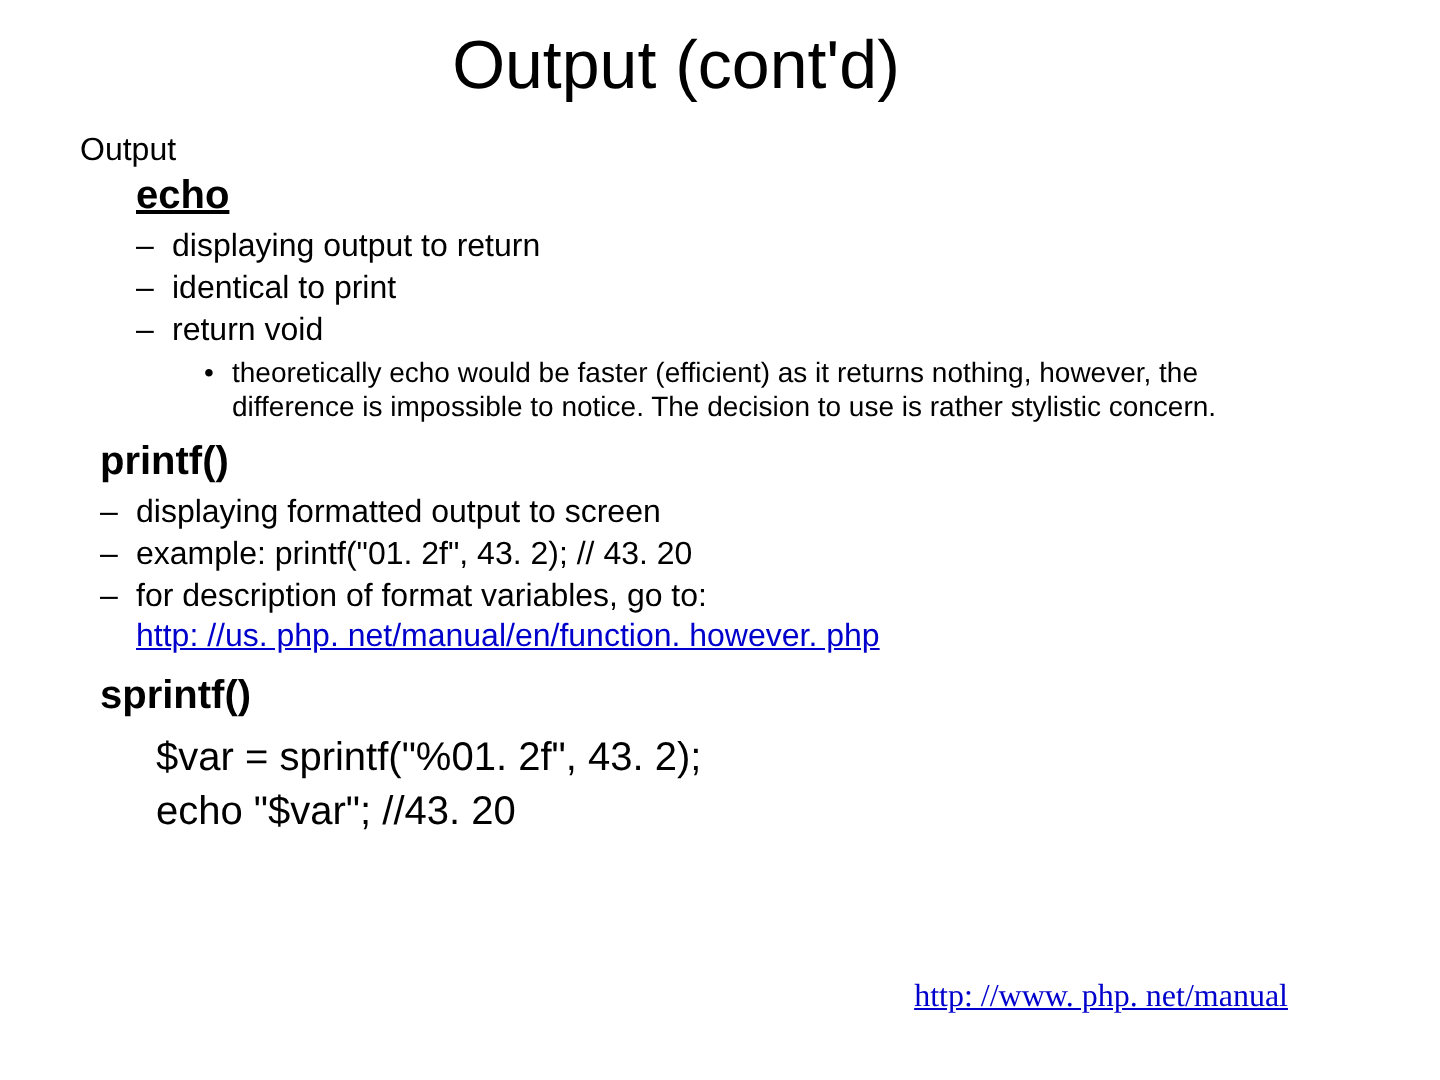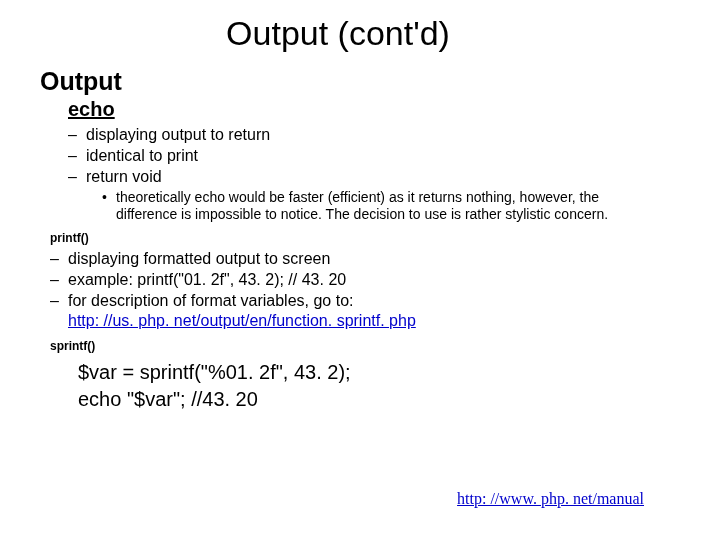--- a/index.html
+++ b/index.html
@@ -19,32 +19,32 @@
     box-sizing: border-box;
     padding: 10px 40px 10px 40px;
   }
   .title {
     text-align: center;
     font-size: 34px;
     font-weight: 400;
     margin: 4px 0 14px 0;
   }
   .h1 {
-    font-size: 25px;
-    font-weight: 700;
+    font-size: 16px;
+    font-weight: 400;
     margin: 2px 0 2px 0;
   }
   .h2 {
     font-size: 20px;
     font-weight: 700;
     margin: 2px 0 4px 28px;
     text-decoration: underline;
   }
   .h2b {
-    font-size: 12px;
+    font-size: 20px;
     font-weight: 700;
     margin: 8px 0 4px 10px;
   }
   ul.dash {
     list-style: none;
     padding: 0;
     margin: 0 0 2px 28px;
   }
   ul.dash > li {
     position: relative;
@@ -116,21 +116,21 @@
   <ul class="dot">
     <li>theoretically echo would be faster (efficient) as it returns nothing, however, the difference is impossible to notice. The decision to use is rather stylistic concern.</li>
   </ul>
 
   <div class="h2b">printf()</div>
   <ul class="dash" style="margin-left:10px;">
     <li>displaying formatted output to screen</li>
     <li>example: printf("01. 2f", 43. 2); // 43. 20</li>
     <li>
       <span>for description of format variables, go to: </span><br>
-      <a class="link" href="#">http: //us. php. net/output/en/function. sprintf. php</a>
+      <a class="link" href="#">http: //us. php. net/manual/en/function. however. php</a>
     </li>
   </ul>
 
   <div class="h2b">sprintf()</div>
 
   <div class="code">
     <div>$var = sprintf("%01. 2f", 43. 2);</div>
     <div>echo "$var"; //43. 20</div>
   </div>
 

